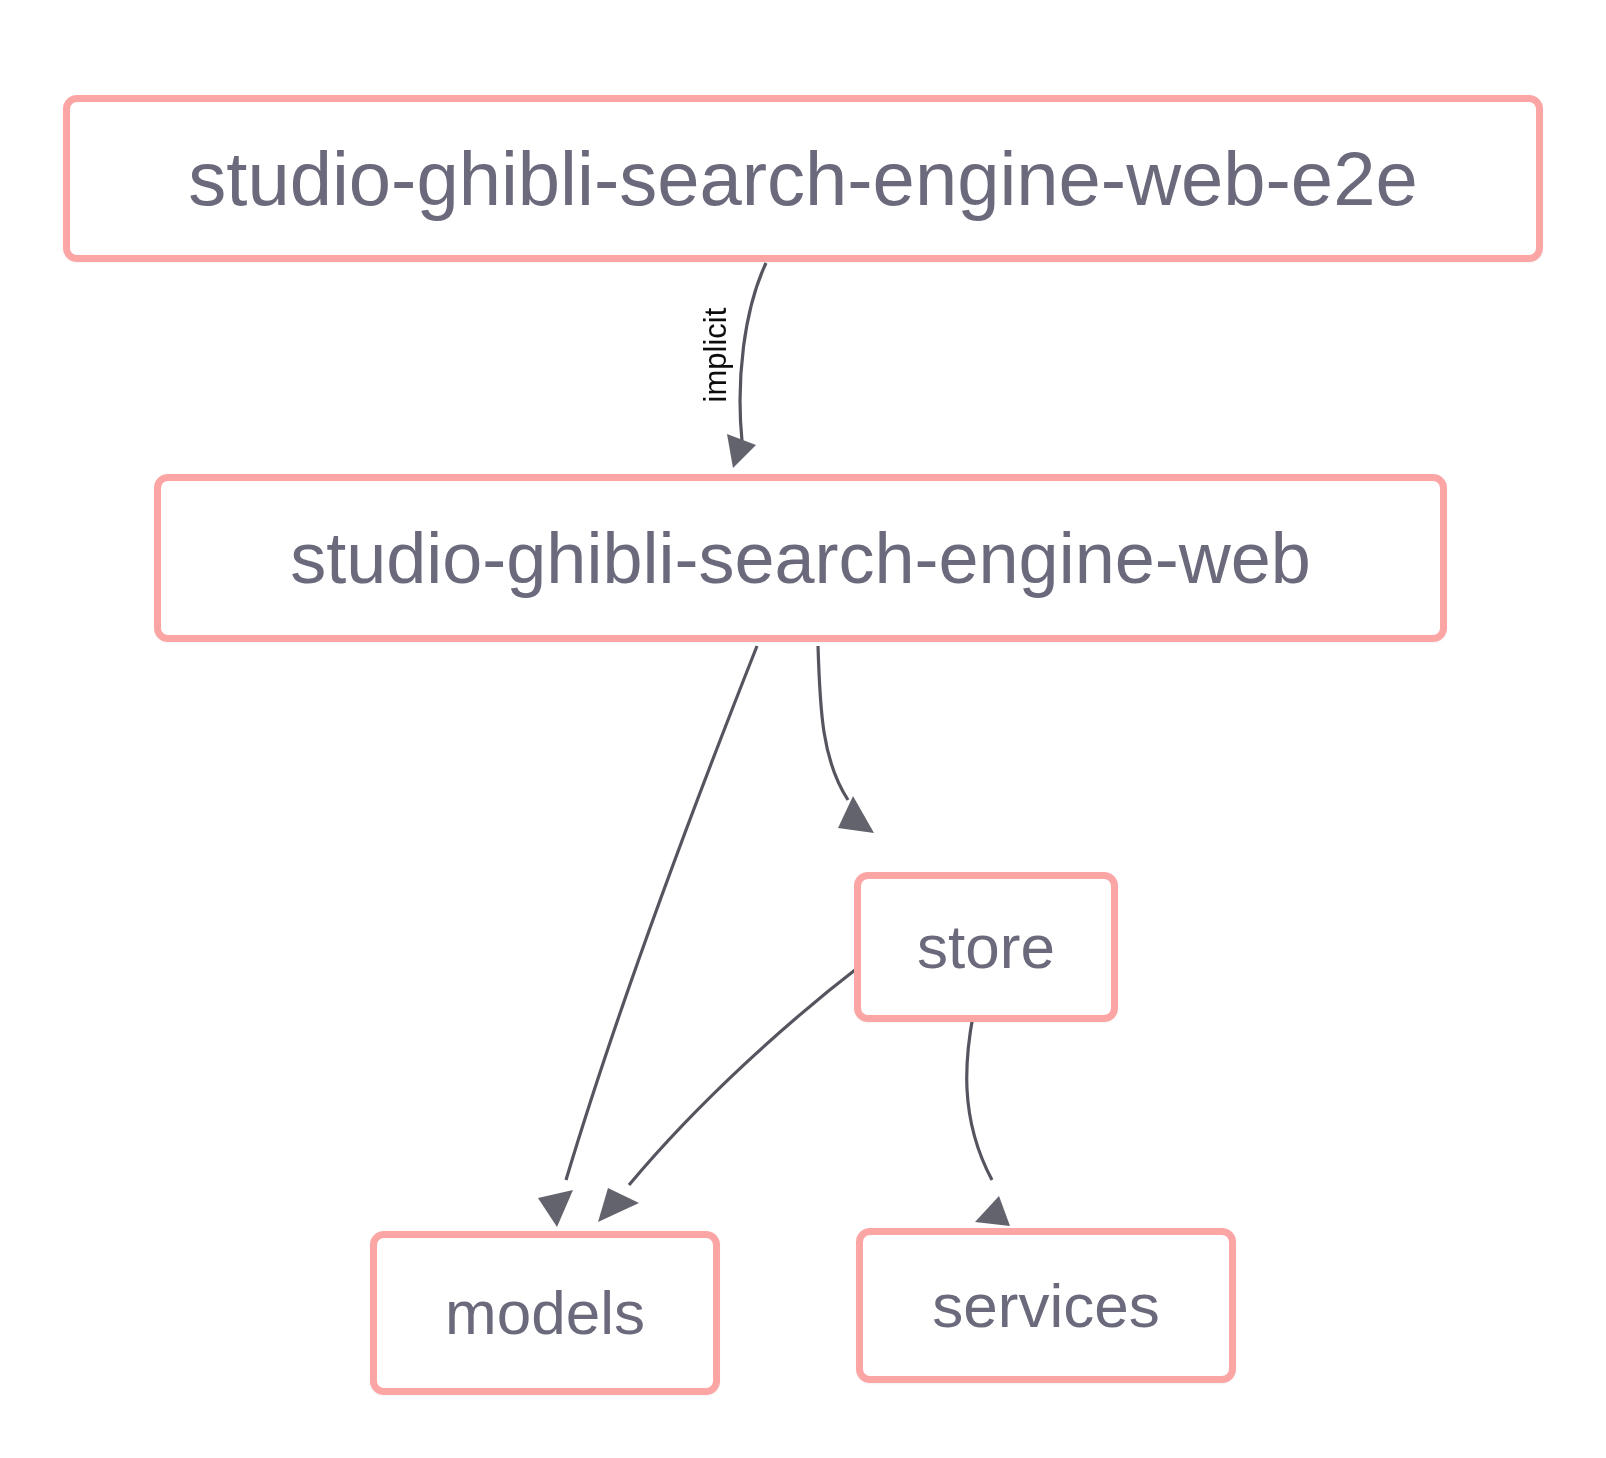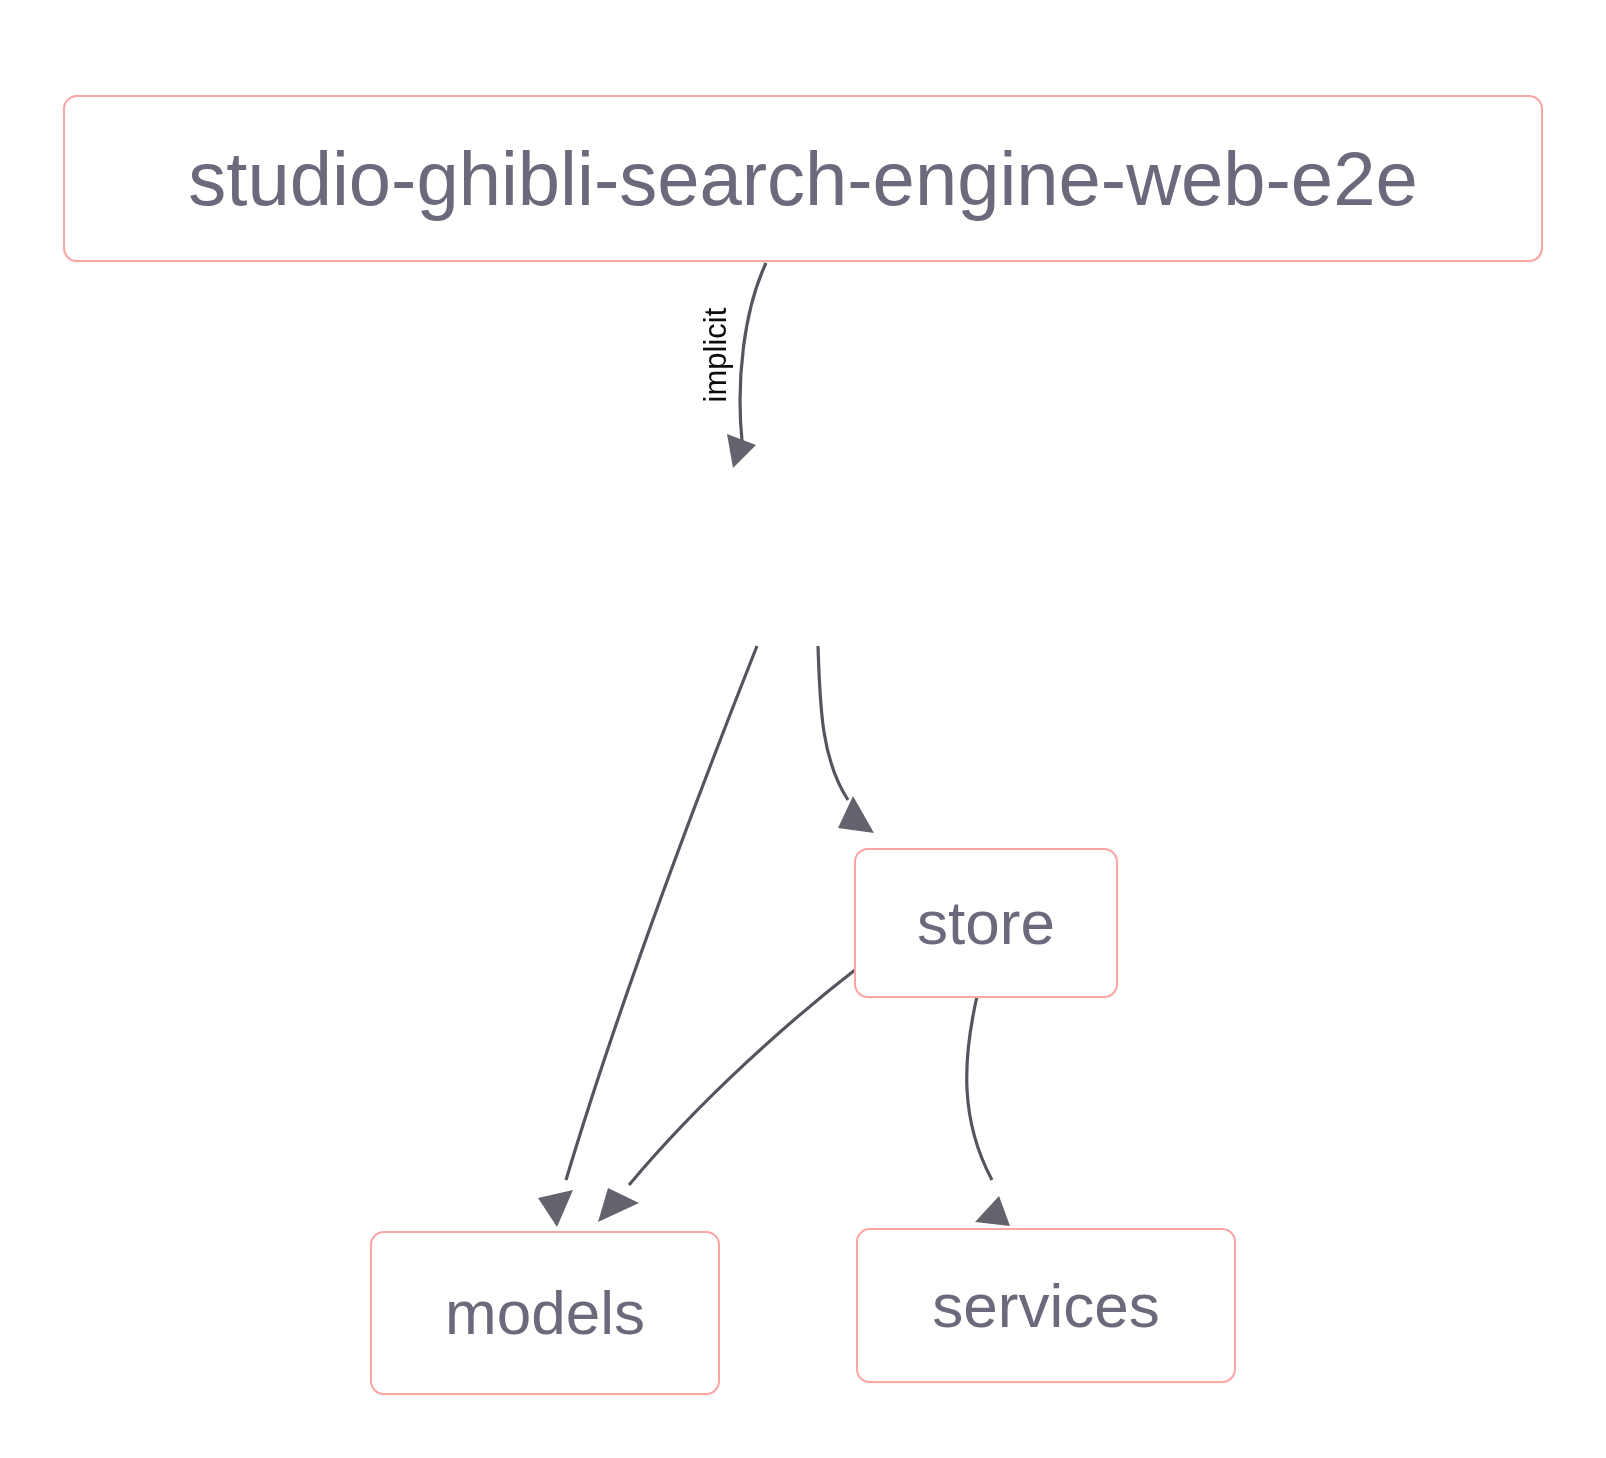--- a/index.html
+++ b/index.html
@@ -22,21 +22,21 @@
     position: absolute;
     top: 0;
     left: 0;
     width: 1606px;
     height: 1458px;
   }
   .node {
     position: absolute;
     box-sizing: border-box;
     background: #ffffff;
-    border: 2px solid #fca5a5;
+    border: 7px solid #fca5a5;
     border-radius: 14px;
     display: flex;
     align-items: center;
     justify-content: center;
     box-shadow: 0 1px 2px rgba(0,0,0,0.05);
   }
   .node-label {
     color: #6a6a7c;
     font-family: "Liberation Sans", sans-serif;
     font-weight: 400;
@@ -54,21 +54,21 @@
   #node-web {
     left: 154px;
     top: 474px;
     width: 1293px;
     height: 168px;
   }
   #node-web .node-label { font-size: 72px; }
 
   #node-store {
     left: 854px;
-    top: 848px;
+    top: 872px;
     width: 264px;
     height: 150px;
     text-align: center;
   }
   #node-store .node-label { font-size: 62px; }
 
   #node-models {
     left: 370px;
     top: 1231px;
     width: 350px;
@@ -129,20 +129,23 @@
     <g>
       <path class="edge-path" d="M 978,992 C 962,1060 960,1120 992,1180"></path>
       <polygon class="edge-arrow" points="1010,1226 975,1222 999,1196"></polygon>
     </g>
   </svg>
 
   <div class="node" id="node-root">
     <span class="node-label">studio-ghibli-search-engine-web-e2e</span>
   </div>
 
+  <div class="node" id="node-web">
+    <span class="node-label">studio-ghibli-search-engine-web</span>
+  </div>
 
   <div class="node" id="node-store">
     <span class="node-label">store</span>
   </div>
 
   <div class="node" id="node-models">
     <span class="node-label">models</span>
   </div>
 
   <div class="node" id="node-services">

